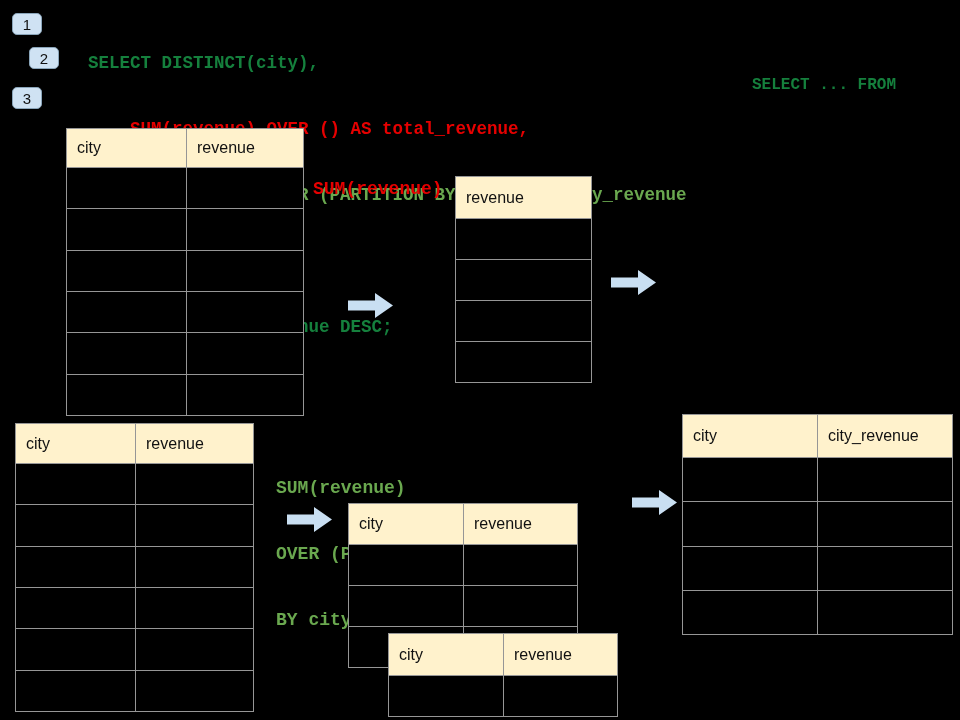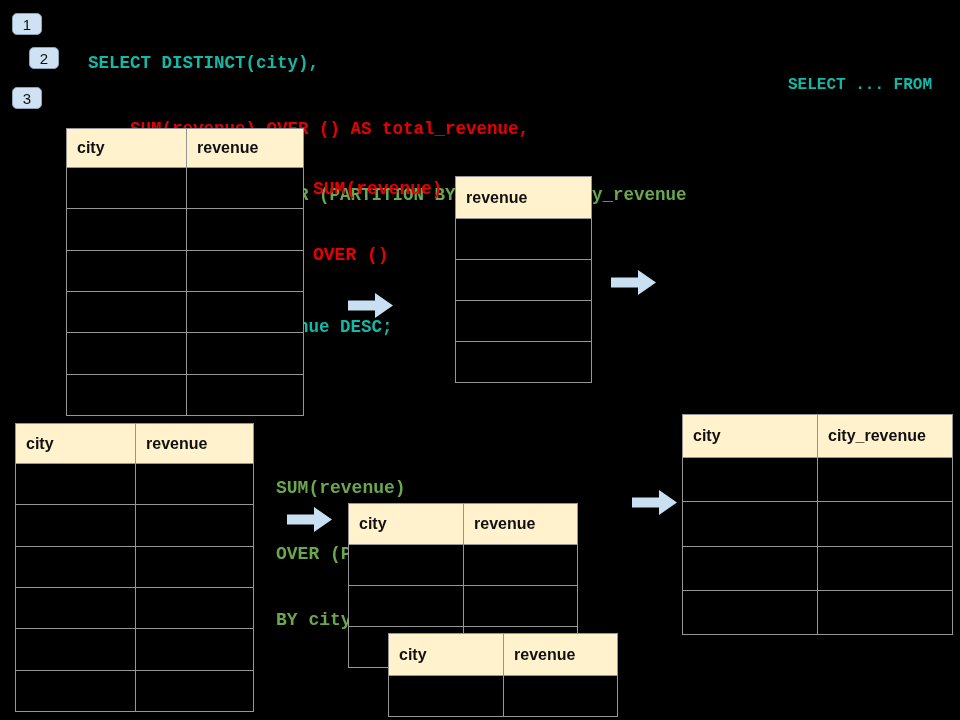--- a/index.html
+++ b/index.html
@@ -2,38 +2,38 @@
 <html><head>
 <meta charset="utf-8">
 <style>
   html,body{margin:0;padding:0;background:#000;}
   .page{position:relative;width:960px;height:720px;background:#000;overflow:hidden;
         font-family:"Liberation Sans",sans-serif;}
   
   .mono{position:absolute;font-family:"Liberation Mono","DejaVu Sans Mono",monospace;
         font-weight:bold;white-space:pre;}
   .code-main{left:88px;top:8px;font-size:17.5px;line-height:22px;}
-  .side-note{left:788px;top:33px;font-size:16px;line-height:21px;}
+  .side-note{left:752px;top:33px;font-size:16px;line-height:21px;}
   .label-total{left:313px;top:134px;font-size:18px;line-height:22px;}
   .label-partition{left:276px;top:433px;font-size:18px;line-height:22px;}
-  .purple{color:#14b8a6;}
+  .purple{color:#15803d;}
   .red{color:#e60000;}
   .green{color:#6aa84f;}
   
   .badge{position:absolute;width:30px;height:22px;background:#cfe2f3;
          border:1px solid #8aa5ba;border-radius:5px;box-sizing:border-box;
          display:flex;align-items:center;justify-content:center;
          color:#111;font-size:15px;line-height:1;}
   .badge1{left:12px;top:13px;}
   .badge2{left:29px;top:47px;}
   .badge3{left:12px;top:87px;}
   
   table.t{position:absolute;border-collapse:collapse;table-layout:fixed;}
   table.t th,table.t td{border:1px solid #969696;padding:0;}
-  table.t th{background:#fff2cc;color:#111;font-weight:bold;text-align:left;
+  table.t th{background:#fff2cc;color:#111;font-weight:normal;text-align:left;
              padding-left:10px;font-size:16px;vertical-align:middle;}
   table.t td{background:#000;}
   .t1{left:66px;top:128px;width:237px;height:288px;}
   .t2{left:455px;top:176px;width:136px;height:207px;}
   .t3{left:15px;top:423px;width:238px;height:289px;}
   .t4{left:348px;top:503px;width:229px;height:165px;}
   .t5{left:388px;top:633px;width:229px;height:84px;}
   .t6{left:682px;top:414px;width:270px;height:221px;}
   
   .arrow{position:absolute;width:45px;height:25px;}
@@ -64,21 +64,20 @@
     <div class="purple">  FROM rides</div>
     <div class="purple">  ORDER by city_revenue DESC;</div>
   </div>
 
   <div class="mono side-note purple">
     <div>SELECT ... FROM</div>
   </div>
 
   <div class="mono label-total red">
     <div>SUM(revenue)</div>
-    <div>OVER ()</div>
   </div>
 
   <div class="mono label-partition green">
     <div>SUM(revenue)</div>
     <div>OVER (PARTITION</div>
     <div>BY city)</div>
   </div>
 
   <table class="t t1">
     <colgroup>

